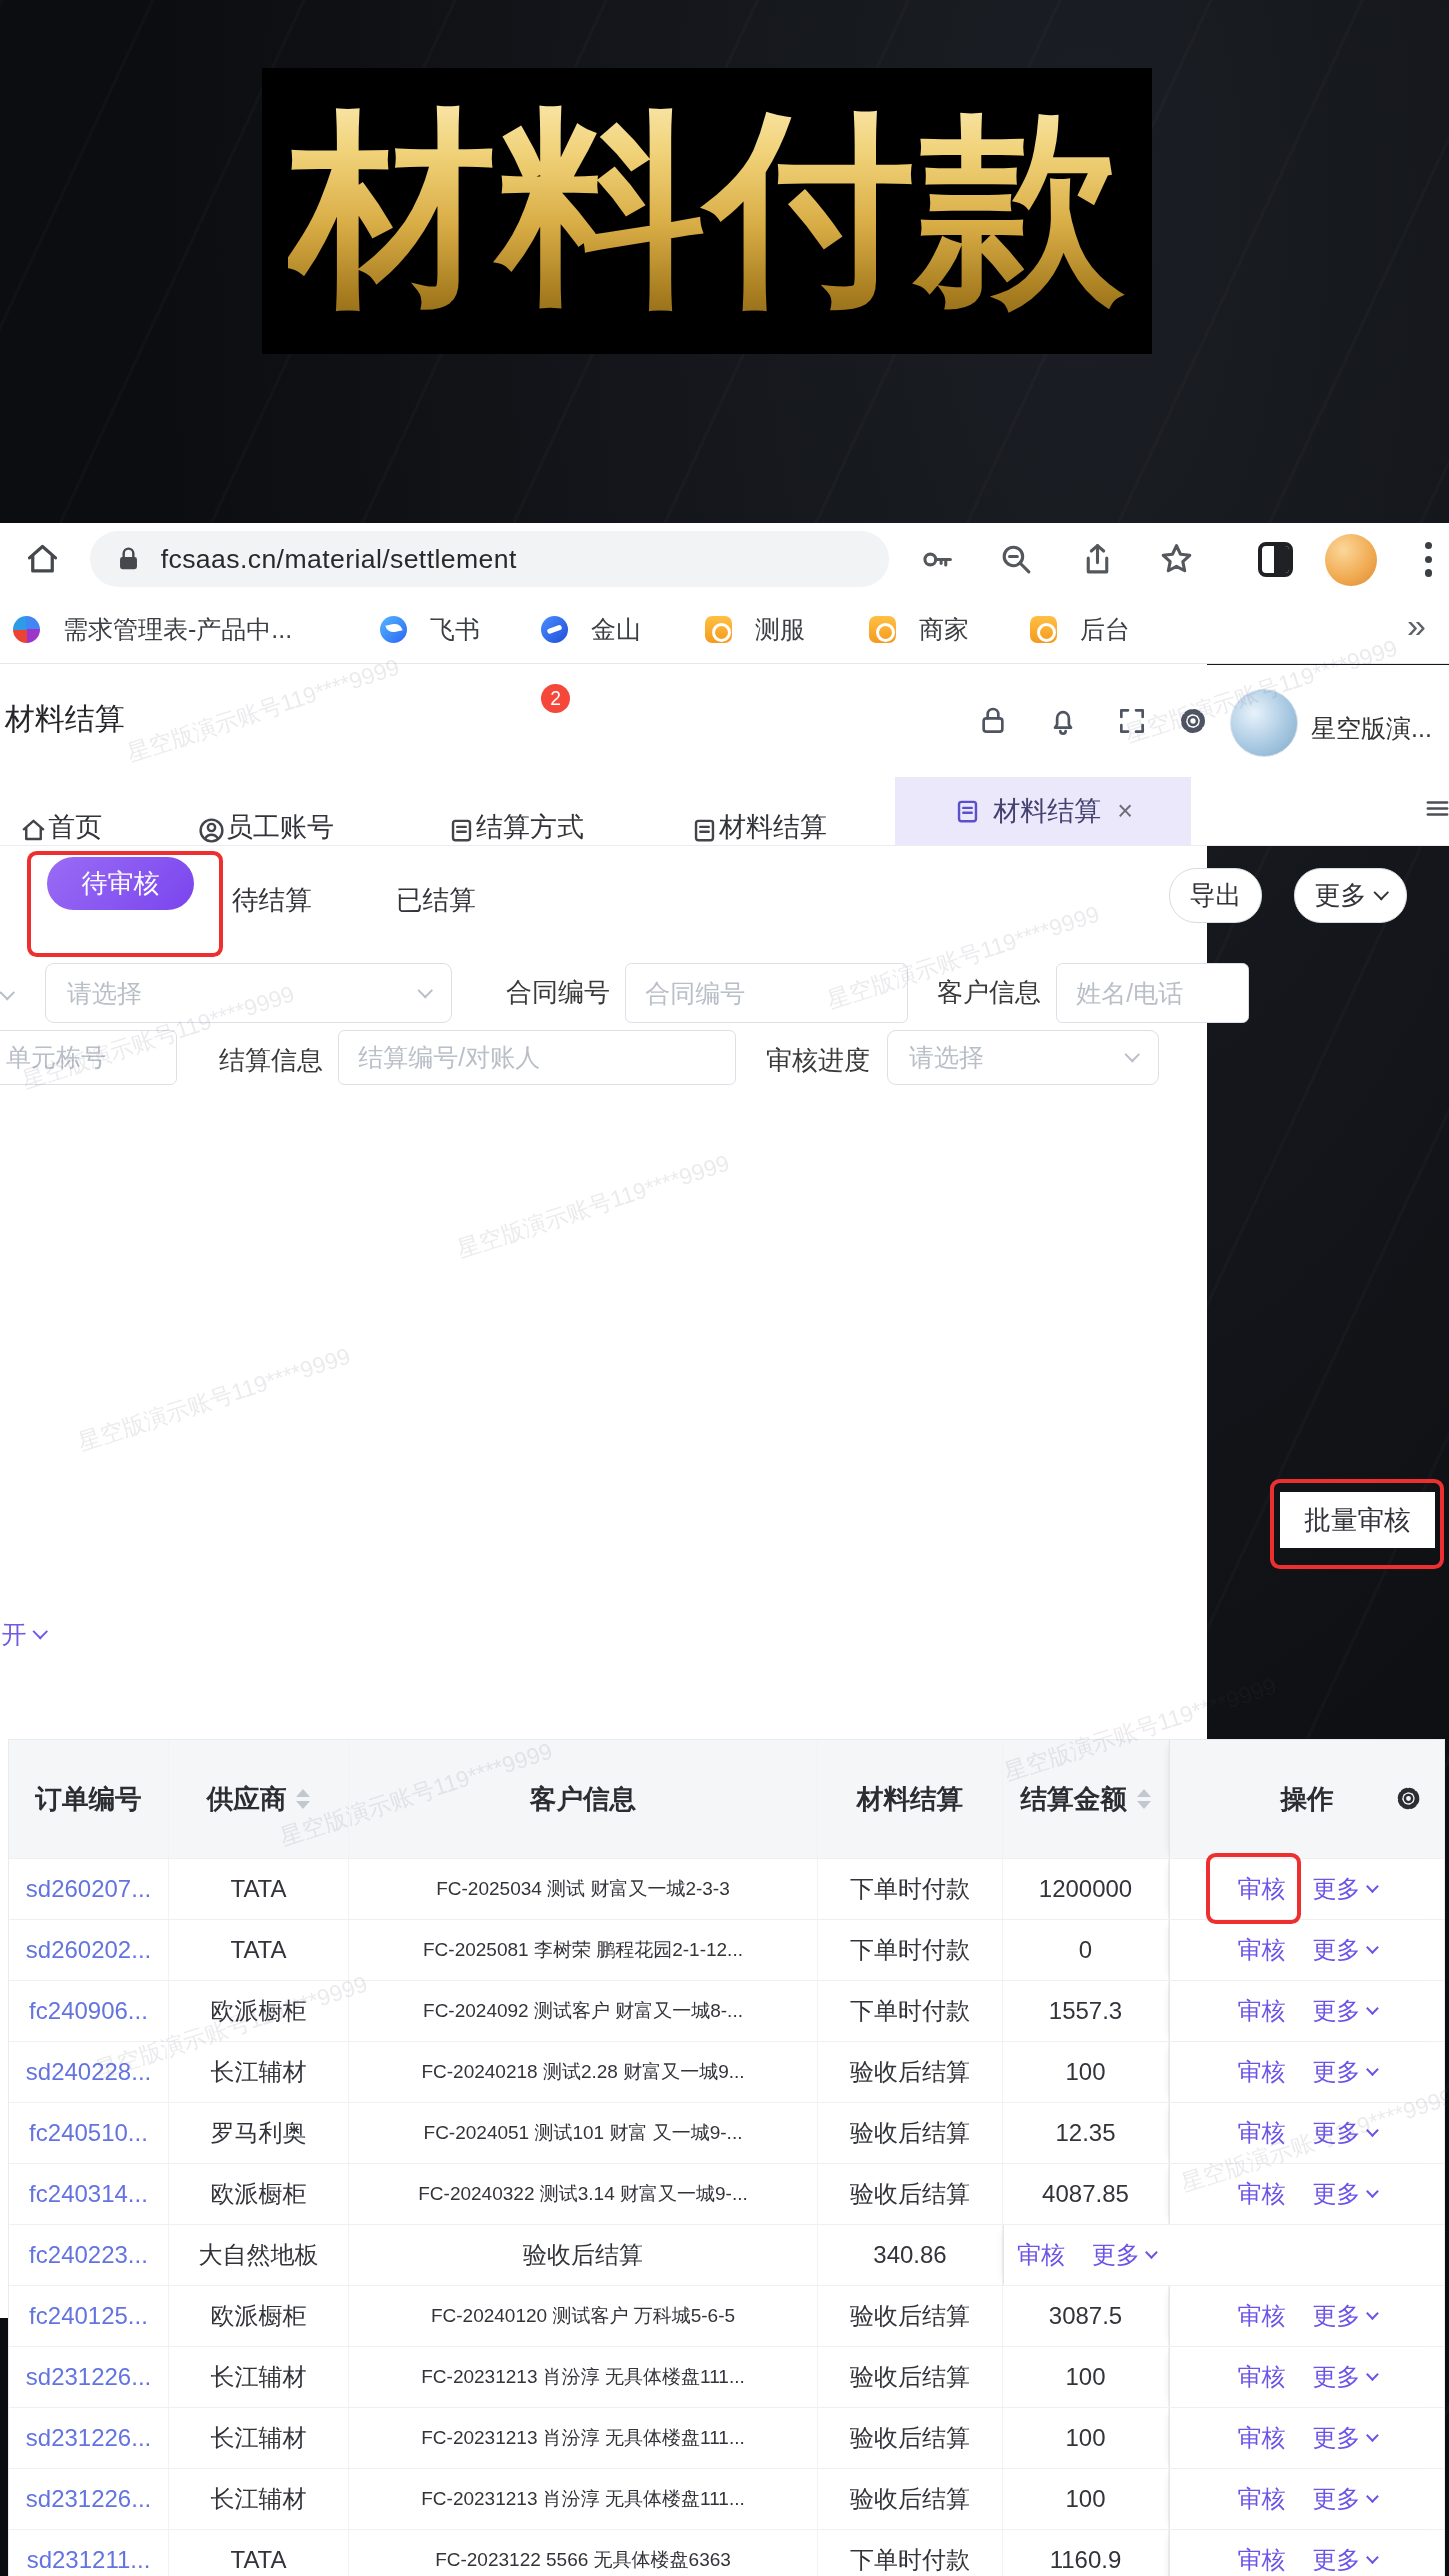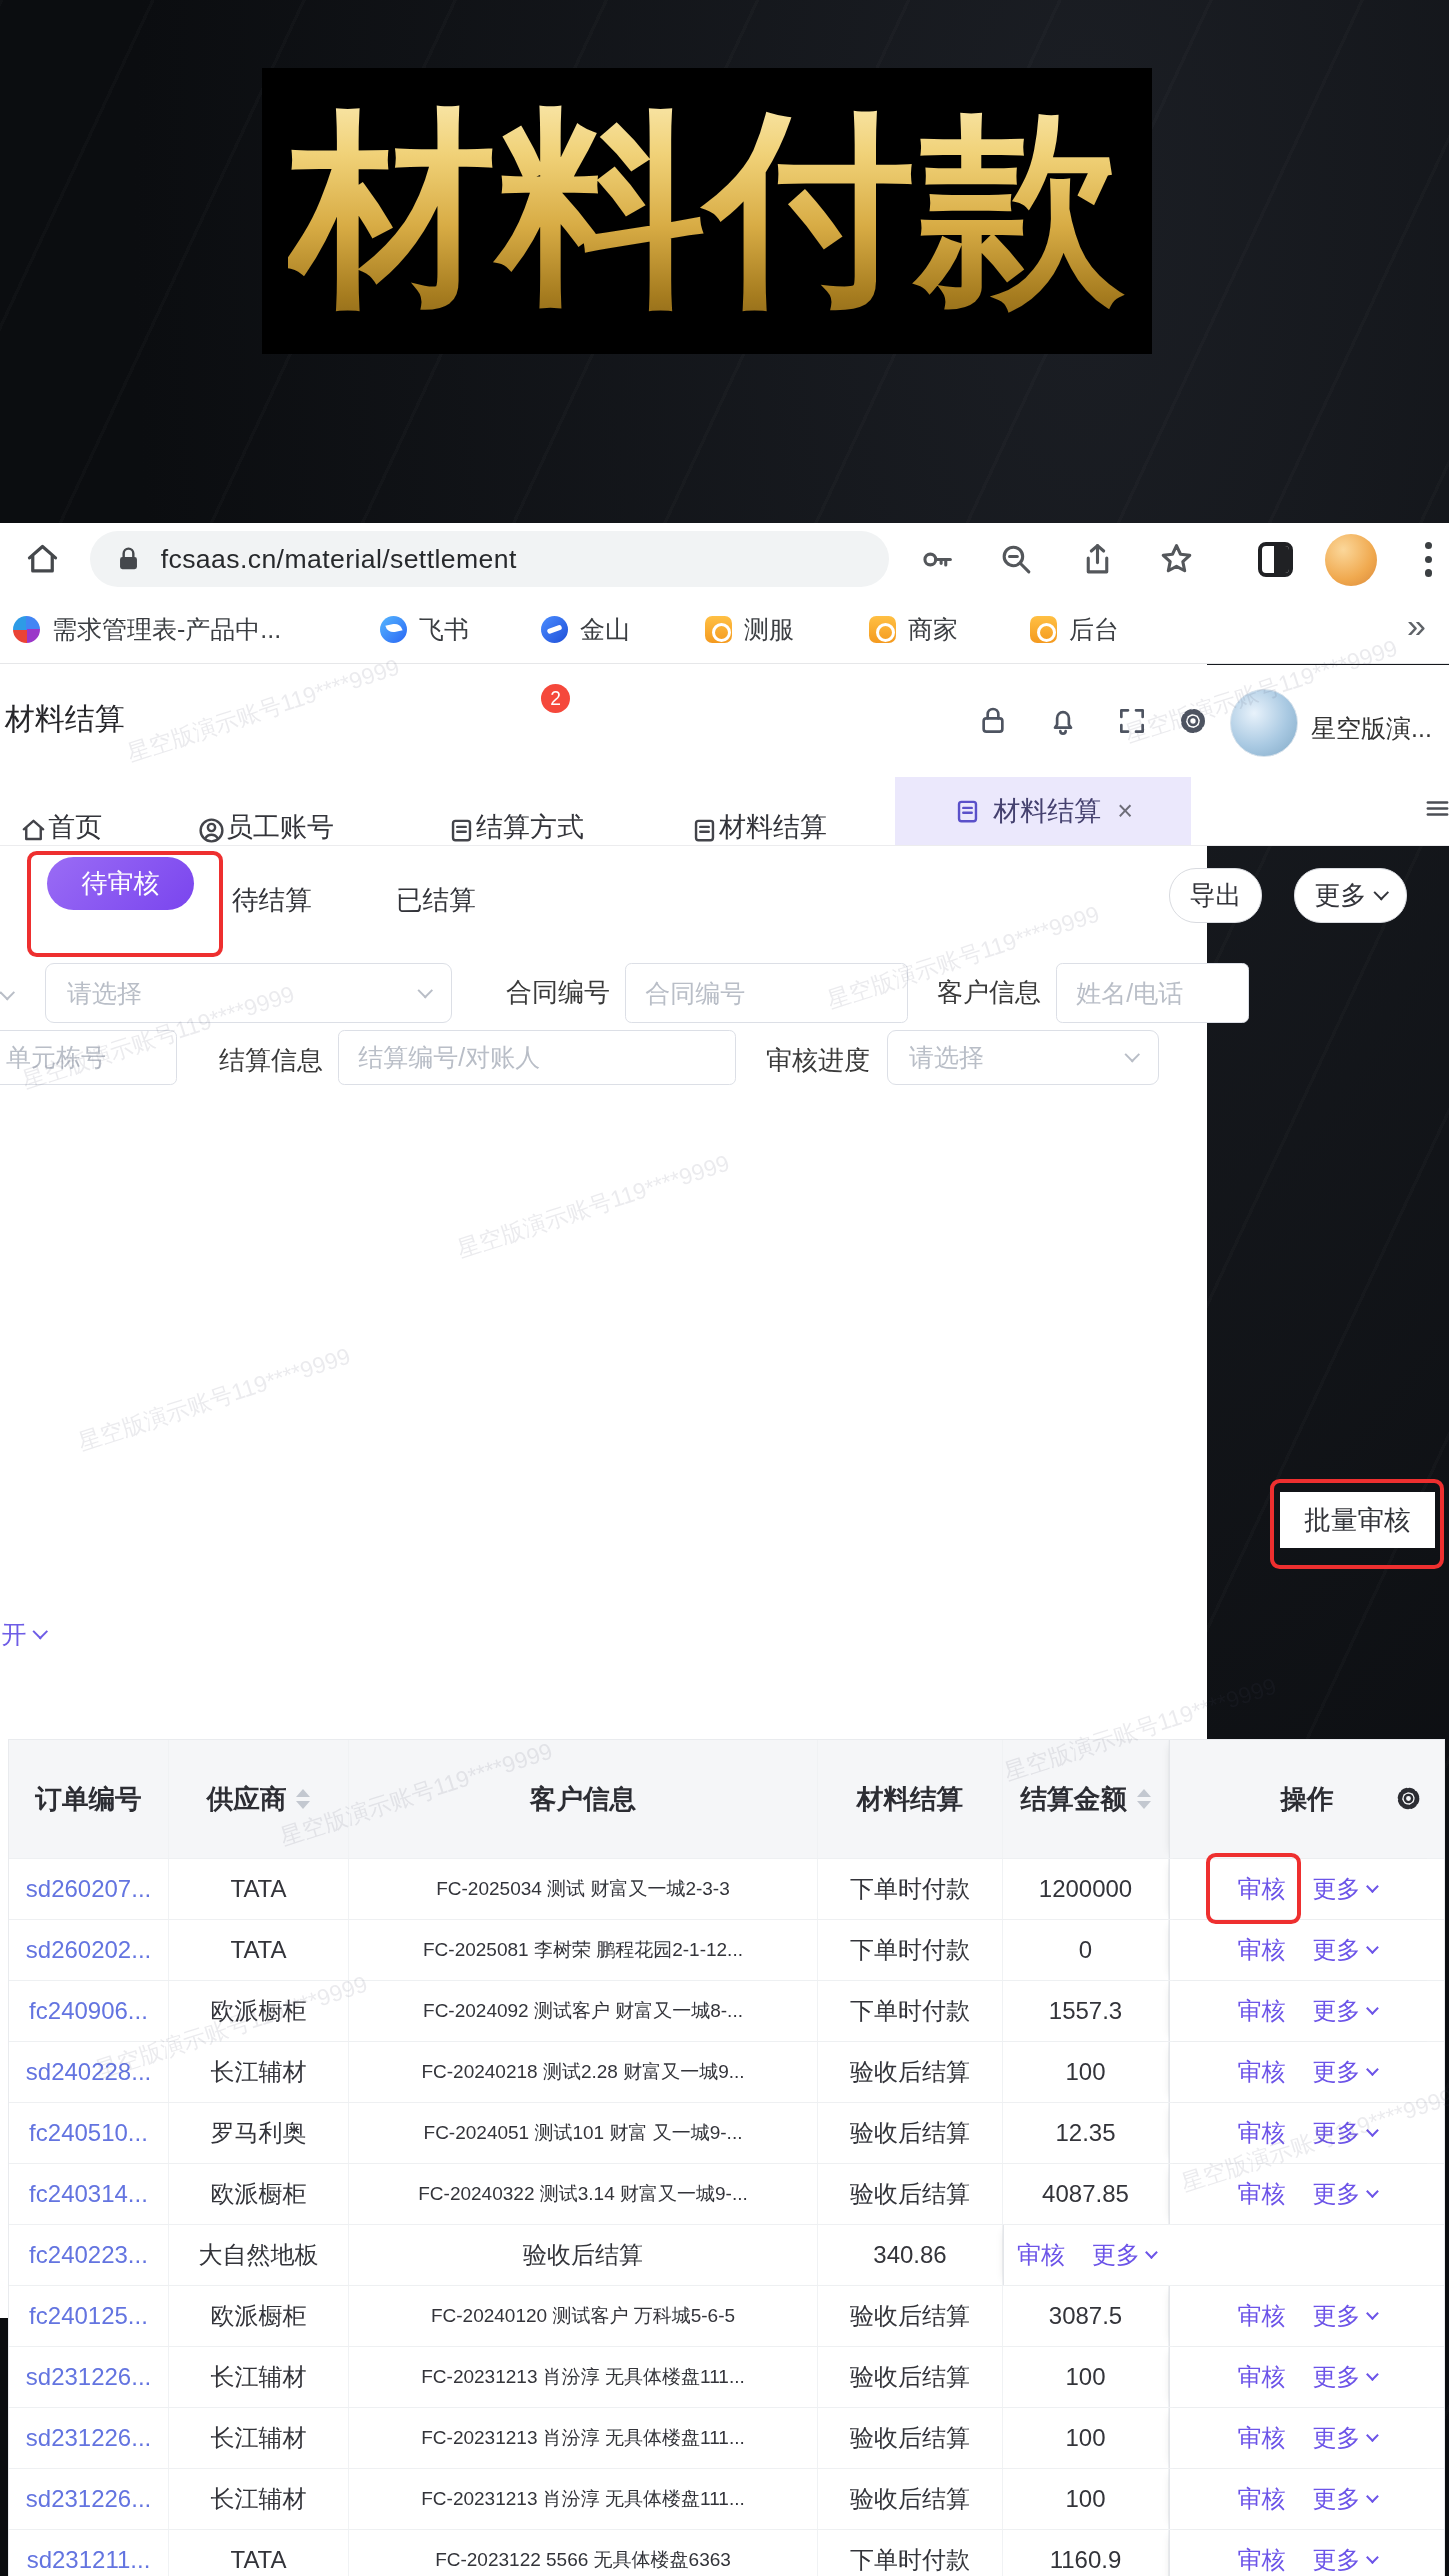--- a/index.html
+++ b/index.html
@@ -35,21 +35,21 @@
   .ub-ic { position:absolute; top:17.7px; width:37px; height:37px; color:#54575b; }
   .tabsq { position:absolute; left:1258px; top:18.5px; width:35px; height:35px; border:4px solid #202124; border-radius:8px; overflow:hidden; }
   .tabsq::after { content:""; position:absolute; right:0; top:0; width:55%; height:100%; background:#202124; }
   .chrome-avatar { position:absolute; left:1325px; top:10.5px; width:52px; height:52px; border-radius:50%;
               background:radial-gradient(circle at 35% 30%, #fbd79a, #f0a94f 60%, #d9883a); }
   .dots { position:absolute; left:1425px; top:19.3px; width:8px; }
   .dots i { display:block; width:7.2px; height:7.2px; border-radius:50%; background:#3c4043; margin:0 0 6.4px 0; }
 
   
   .bkbar { position:absolute; left:0; top:72px; width:1449px; height:69px; background:#fff; border-bottom:1.6px solid #e6e7e9; }
-  .bk { position:absolute; top:0; height:68px; display:flex; align-items:center; gap:12px; color:#3b3e42; font-size:25px; }
+  .bk { position:absolute; top:0; height:68px; display:flex; align-items:center; gap:23px; color:#3b3e42; font-size:25px; }
   .fav { width:27px; height:27px; border-radius:6.4px; flex:0 0 auto; }
   .fav-multi { border-radius:50%; background:conic-gradient(#4285f4 0 25%, #9b36c9 25% 50%, #ea4335 50% 75%, #2e9be6 75% 100%); }
   .fav-feishu { border-radius:50%; background:linear-gradient(135deg,#55b7ff,#2a66f4); position:relative; }
   .fav-feishu::after { content:""; position:absolute; left:5.6px; top:8.9px; width:16px; height:8px; background:#fff; border-radius:0 8px 0 8px; transform:rotate(-12deg); }
   .fav-jinshan { border-radius:50%; background:linear-gradient(135deg,#4b8dff,#1f4fd8); position:relative; }
   .fav-jinshan::after { content:""; position:absolute; left:6.4px; top:11.3px; width:14.5px; height:4.8px; background:#fff; border-radius:2.4px; transform:rotate(-20deg); }
   .fav-orange { border-radius:7.2px; background:linear-gradient(180deg,#ffc044,#f49a1f); position:relative; }
   .fav-orange::after { content:""; position:absolute; left:7.2px; top:7.2px; width:13px; height:13px; border-radius:50%; border:3.2px solid #fff; }
   .bk-overflow { position:absolute; left:1407px; top:11.3px; font-size:34px; color:#5f6368; }
 

